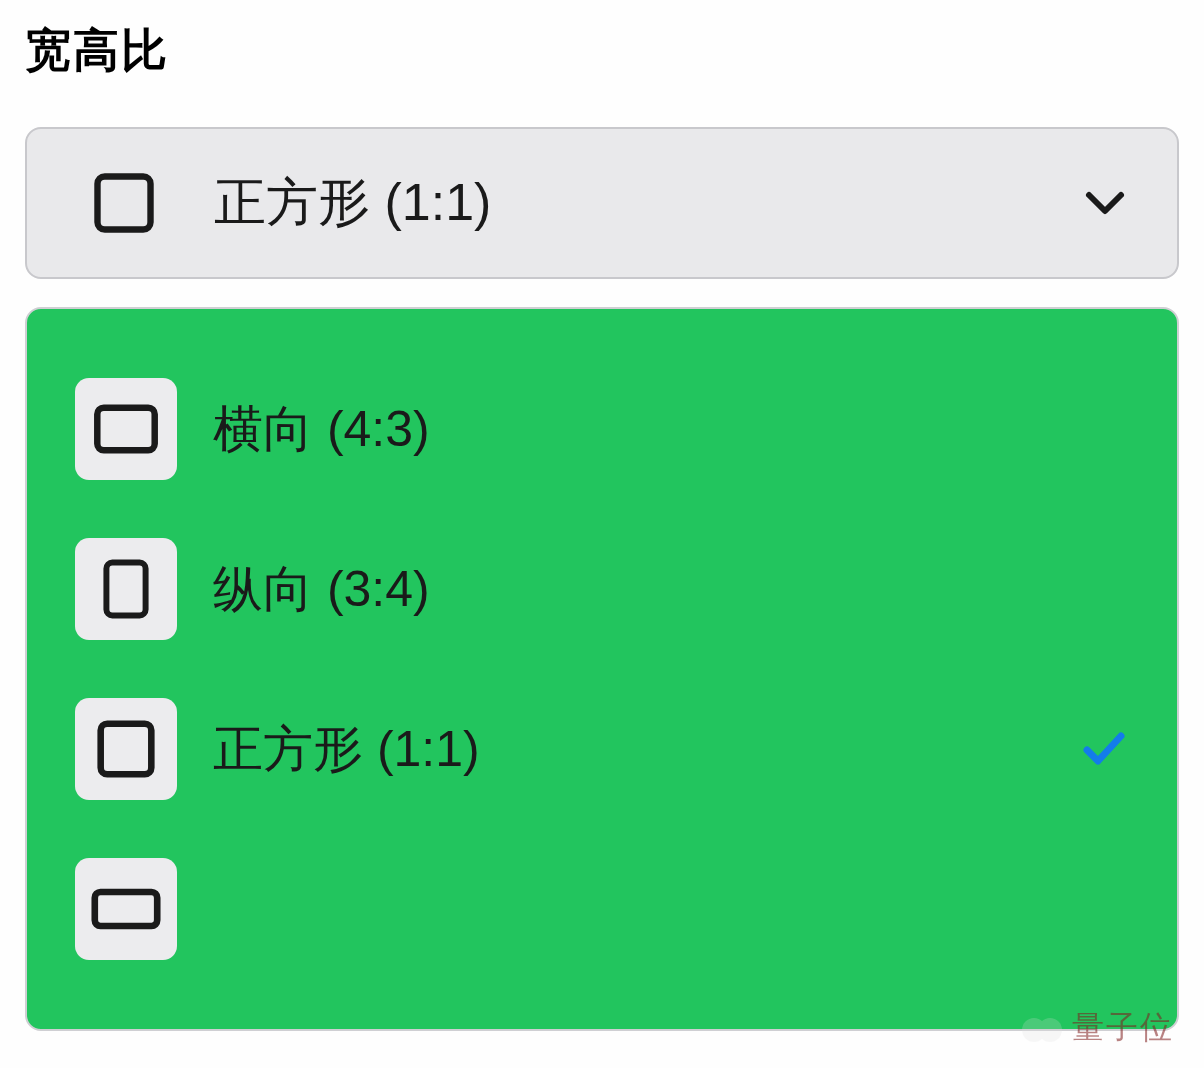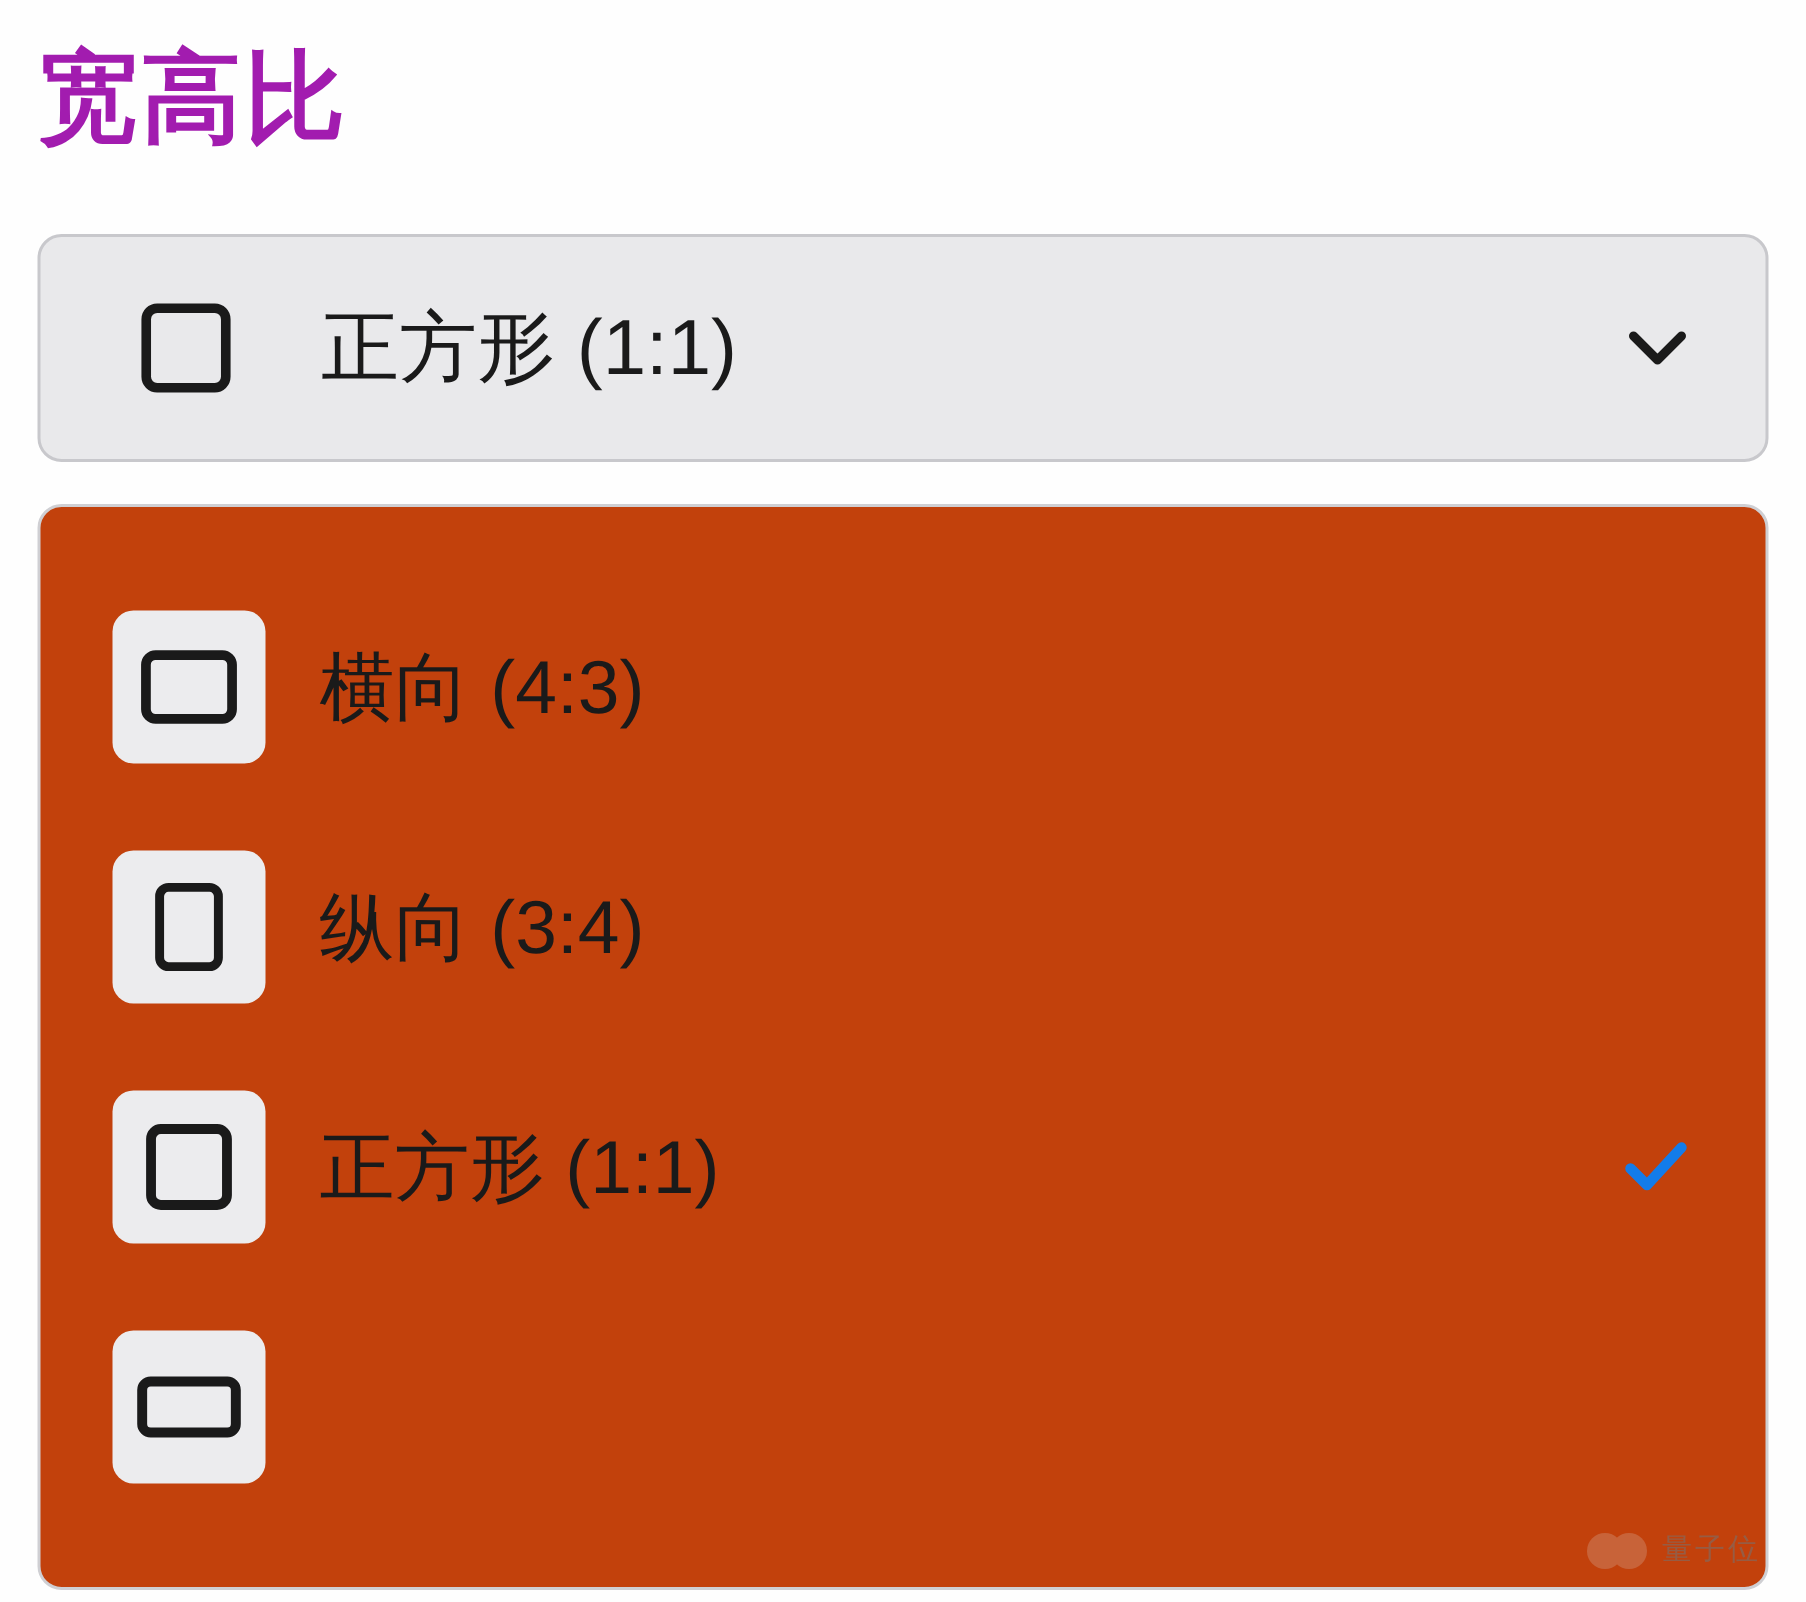--- a/index.html
+++ b/index.html
@@ -9,23 +9,23 @@
     }
     body {
       font-family: -apple-system, BlinkMacSystemFont, "Segoe UI", "PingFang SC", "Microsoft YaHei", sans-serif;
       background: #fefefe;
       width: 1204px;
       height: 1068px;
       padding: 20px 25px;
       position: relative;
     }
     .section-title {
-      font-size: 67px;
+      font-size: 46px;
       font-weight: 600;
-      color: #a21caf;
+      color: #000000;
       margin-bottom: 45px;
       letter-spacing: 2px;
     }
     .dropdown-trigger {
       width: 100%;
       height: 152px;
       background: #e9e9eb;
       border: 2px solid #c8c8cc;
       border-radius: 16px;
       display: flex;
@@ -47,21 +47,21 @@
       font-weight: 500;
       color: #1a1a1a;
       flex: 1;
     }
     .chevron {
       width: 44px;
       height: 44px;
     }
     .dropdown-panel {
       width: 100%;
-      background: #c2410c;
+      background: #22c55e;
       border: 2px solid #cfcfd3;
       border-radius: 16px;
       padding: 40px 0 40px 0;
     }
     .option-row {
       display: flex;
       align-items: center;
       height: 160px;
       padding: 0 50px 0 48px;
       cursor: pointer;
@@ -85,22 +85,22 @@
     }
     .check-icon {
       width: 46px;
       height: 46px;
       flex-shrink: 0;
     }
     .watermark {
       position: absolute;
       bottom: 18px;
       right: 30px;
-      font-size: 20px;
-      color: #737373;
+      font-size: 32px;
+      color: #7f1d1d;
       opacity: 0.55;
       letter-spacing: 2px;
     }
     .watermark-icon {
       display: inline-block;
       width: 44px;
       height: 32px;
       margin-right: 8px;
       opacity: 0.4;
       vertical-align: middle;

